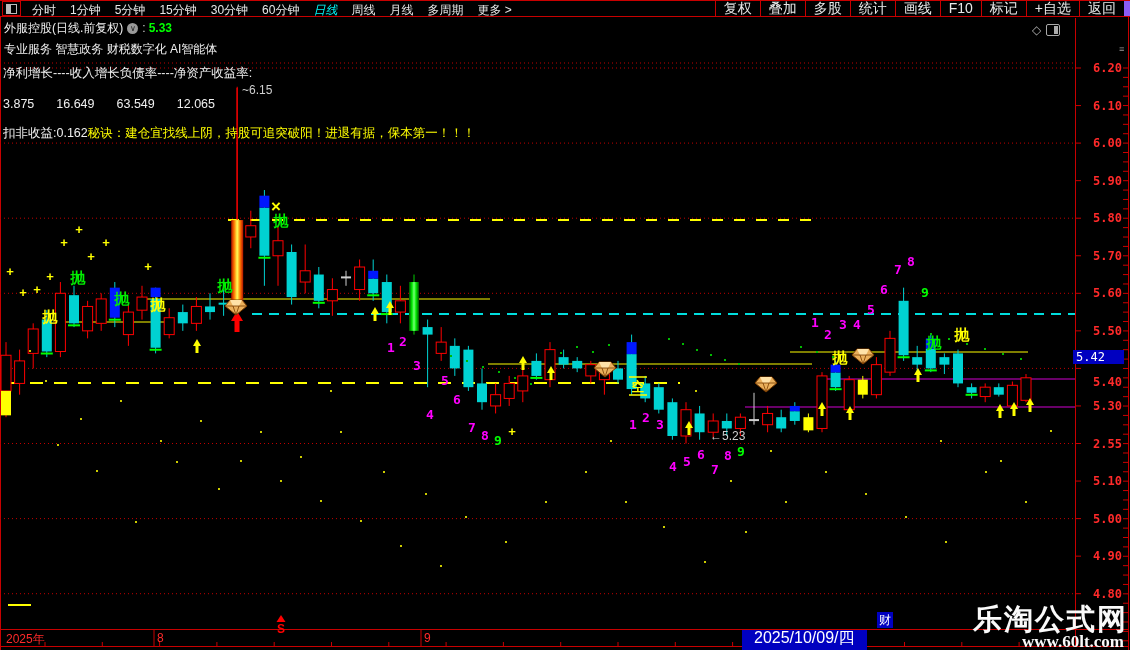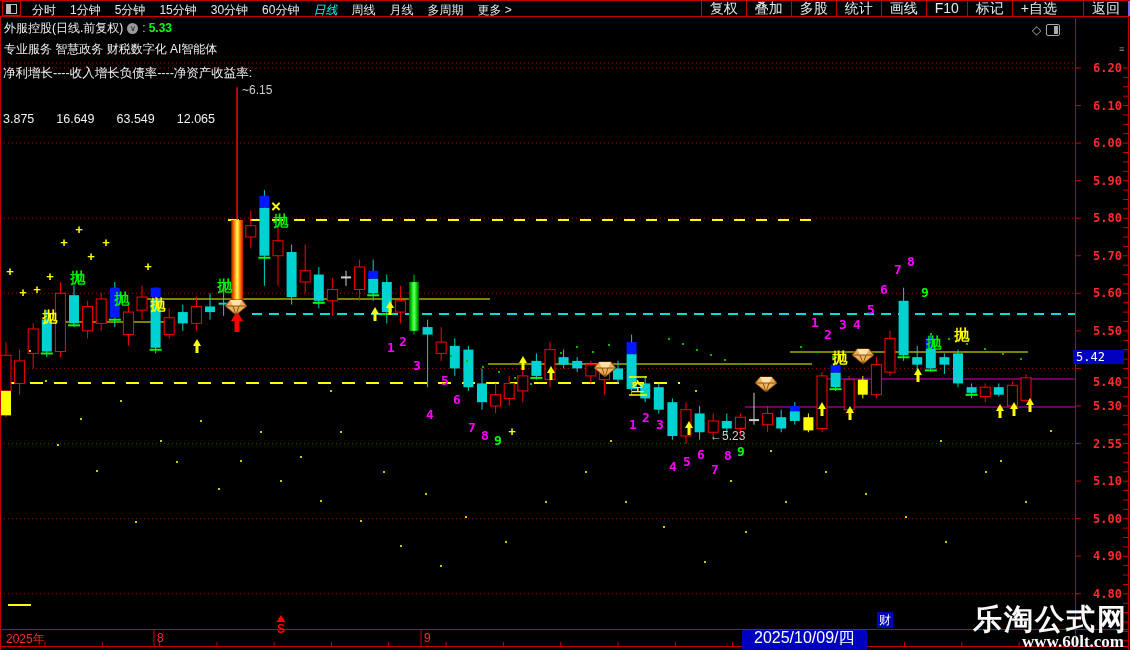--- a/index.html
+++ b/index.html
@@ -9,21 +9,21 @@
   .redline{position:absolute;background:#c80000;}
   
   #toolbar{position:absolute;left:0;top:0;width:1130px;height:17px;border-top:1px solid #c80000;
            border-bottom:1px solid #c80000;box-sizing:border-box;display:flex;align-items:center;z-index:30;background:#000;}
   .tb-iconbox{width:17px;height:13px;border:1px solid #c80000;margin:0 4px 0 2px;display:flex;align-items:center;justify-content:center;}
   .tb-icon{width:9px;height:8px;border:1px solid #bbb;background:linear-gradient(90deg,#bbb 0 45%,#000 45%);}
   .tb-item{color:#e8e8e8;font-size:12px;line-height:15px;padding:0 7px;white-space:nowrap;cursor:default;}
   .tb-item.active{color:#00ffff;font-style:italic;}
   #toolbar-right{margin-left:auto;display:flex;height:15px;align-items:center;}
   .tb-btn{color:#e8e8e8;font-size:14px;line-height:15px;padding:0 8px;border-left:1px solid #c80000;white-space:nowrap;}
-  .tb-btn:last-child{border-right:2px solid #8b5cf6;margin-left:18px;}
+  .tb-btn:last-child{border-right:6px solid #8b5cf6;}
   
   #title-row{position:absolute;left:4px;top:20px;height:16px;display:flex;align-items:center;z-index:30;}
   #title-text{color:#f0f0f0;font-size:12px;white-space:nowrap;}
   .circle-icon{display:inline-block;width:11px;height:11px;border-radius:50%;background:#9a9a9a;color:#222;
                font-size:8px;line-height:11px;text-align:center;margin:0 4px;}
   #title-colon{color:#d0d0d0;font-size:12px;margin-right:3px;}
   #title-price{color:#00ff00;font-size:12px;font-weight:bold;}
   #hdr-icons{position:absolute;left:1032px;top:23px;color:#aaa;font-size:12px;z-index:30;display:flex;gap:5px;align-items:center;}
   .panel-icon{display:inline-block;width:12px;height:10px;border:1px solid #aaa;border-radius:2px;position:relative;}
   .panel-icon:before{content:"";position:absolute;right:1px;top:1px;bottom:1px;width:4px;background:#aaa;}
@@ -83,21 +83,24 @@
     <span id="title-price">5.33</span>
   </div>
   <div id="hdr-icons">
     <span>◇</span>
     <span class="panel-icon"></span>
   </div>
   <div id="corner-glyph">≡</div>
   <div id="subtitle">专业服务 智慧政务 财税数字化 AI智能体</div>
 
   <div class="fin-row" style="left:3px;top:65px;">净利增长----收入增长负债率----净资产收益率:</div>
-  <div class="fin-row" id="fin-values" style="left:3px;top:112px;"><span>3.875</span><span>16.649</span><span>63.549</span><span>12.065</span></div>
+  <div class="fin-row" id="fin-values" style="left:3px;top:97px;"><span>3.875</span><span>16.649</span><span>63.549</span><span>12.065</span></div>
+  <div class="fin-row" style="left:3px;top:125px;">
+    <span>扣非收益:0.162</span><span id="fin-secret">秘诀：建仓宜找线上阴，持股可追突破阳！进退有据，保本第一！！！</span>
+  </div>
 
   <div id="chart-area"></div>
 
   <svg id="chart-svg" width="1130" height="650">
       <defs>
         <linearGradient id="gO" x1="0" y1="0" x2="1" y2="0">
           <stop offset="0%" stop-color="#b01000"></stop>
           <stop offset="25%" stop-color="#ff7700"></stop>
           <stop offset="50%" stop-color="#ffff55"></stop>
           <stop offset="75%" stop-color="#ff7700"></stop>

